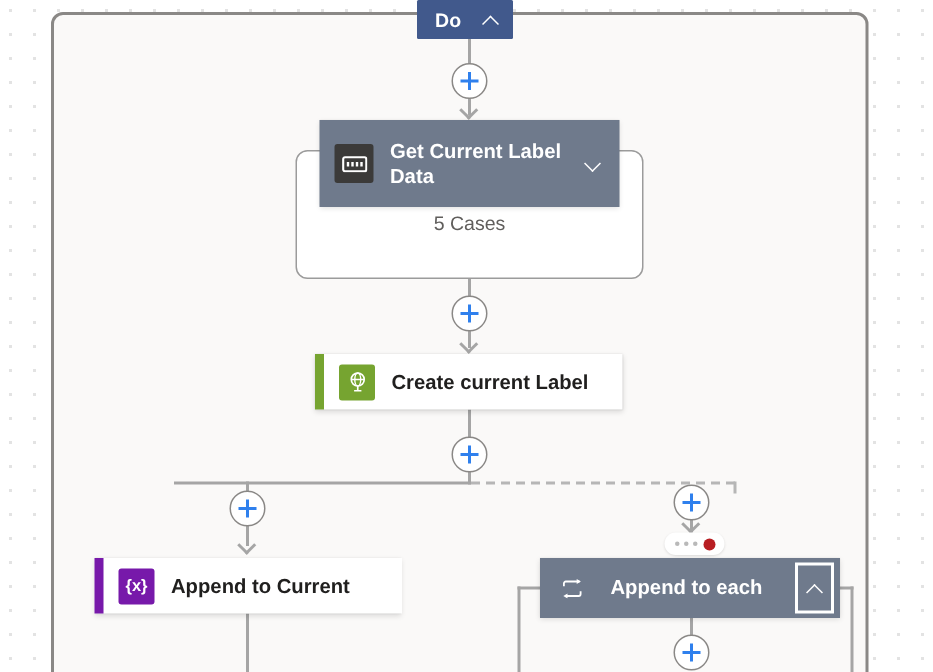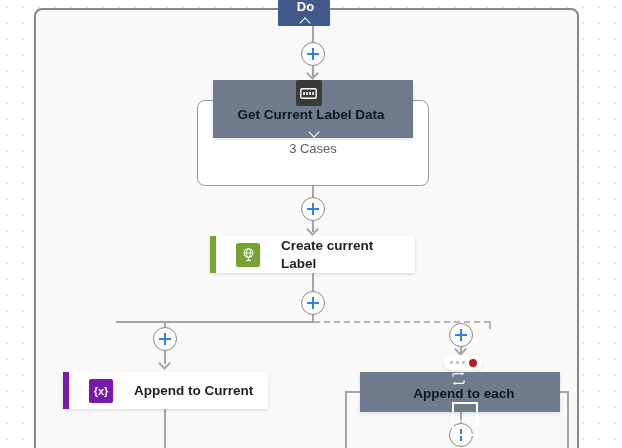--- a/index.html
+++ b/index.html
@@ -39,33 +39,32 @@
     border-radius: 8px;
     background: #faf9f8;
     box-sizing: border-box;
   }
 
   
   #scope-header {
     position: absolute;
     left: 278px;
     top: 0px;
-    width: 52px;
+    width: 64px;
     height: 26px;
     background: #41598c;
     color: #ffffff;
     display: flex;
     align-items: center;
     justify-content: space-between;
     padding: 0 9px 0 12px;
     box-sizing: border-box;
     border-radius: 1px;
     z-index: 30;
     cursor: pointer;
-    flex-direction: column;
   }
   #scope-header .do-title {
     font-size: 13px;
     font-weight: bold;
     letter-spacing: 0.1px;
     line-height: 1;
   }
   .chev {
     display: inline-block;
     width: 11px;
@@ -189,29 +188,27 @@
   .card {
     position: absolute;
     box-sizing: border-box;
     display: flex;
     align-items: center;
     z-index: 12;
     cursor: pointer;
   }
   .card.dark {
     background: #6f7a8c;
-    color: #0f172a;
+    color: #ffffff;
     box-shadow: 0 1.6px 3.6px rgba(0,0,0,.13), 0 0.3px 0.9px rgba(0,0,0,.10);
-    flex-direction: column;
   }
   .card.light {
     background: #ffffff;
     color: #201f1e;
     box-shadow: 0 1.6px 3.6px rgba(0,0,0,.13), 0 0.3px 0.9px rgba(0,0,0,.10);
-    gap: 10px;
   }
   .card .accent-bar {
     width: 6px;
     align-self: stretch;
     flex: 0 0 auto;
   }
   .card .icon-box {
     width: 26px;
     height: 26px;
     border-radius: 2px;
@@ -360,21 +357,21 @@
     <span class="do-title">Do</span>
     <span class="chev"></span>
   </div>
 
   <div class="vline" style="left:312px; top:26px; height:17px;"></div>
   <div class="plus-btn" style="left:301px; top:42px;"></div>
   <div class="vline" style="left:312px; top:65px; height:12px;"></div>
   <div class="arrow" style="left:307px; top:69px;"></div>
 
   <div id="case-container">
-    <div id="case-label">3 Cases</div>
+    <div id="case-label">5 Cases</div>
   </div>
 
   <div class="card dark" id="card-switch">
     <div class="icon-box">
       <svg width="17" height="11" viewBox="0 0 17 11">
         <rect x="0.8" y="0.8" width="15.4" height="9.4" rx="1.2" fill="none" stroke="#ffffff" stroke-width="1.4"></rect>
         <rect x="3.2" y="4" width="1.6" height="3" fill="#ffffff"></rect>
         <rect x="6.2" y="4" width="1.6" height="3" fill="#ffffff"></rect>
         <rect x="9.2" y="4" width="1.6" height="3" fill="#ffffff"></rect>
         <rect x="12.2" y="4" width="1.6" height="3" fill="#ffffff"></rect>

